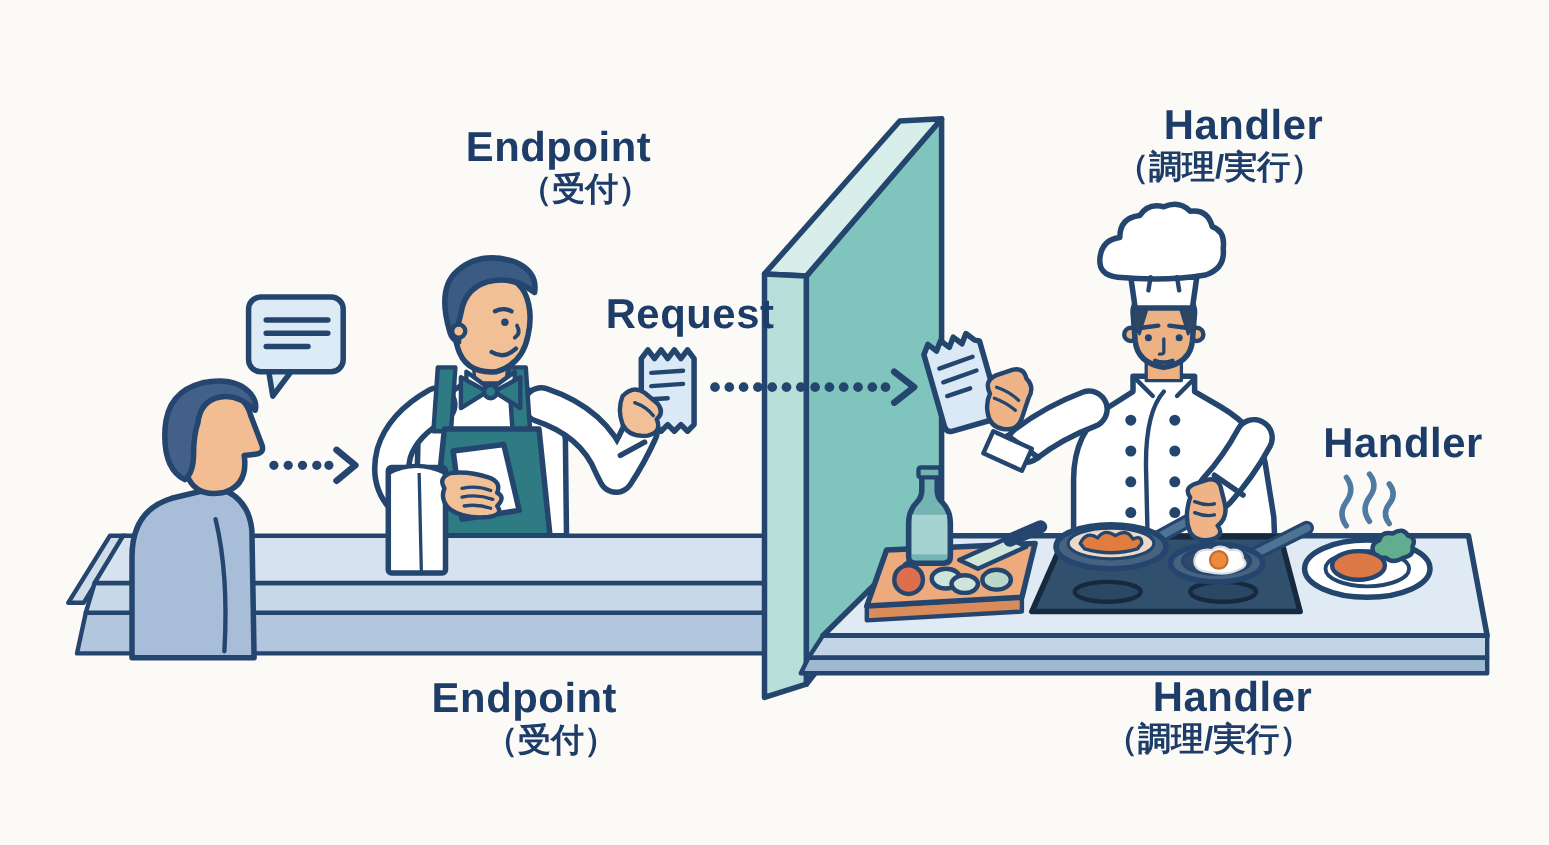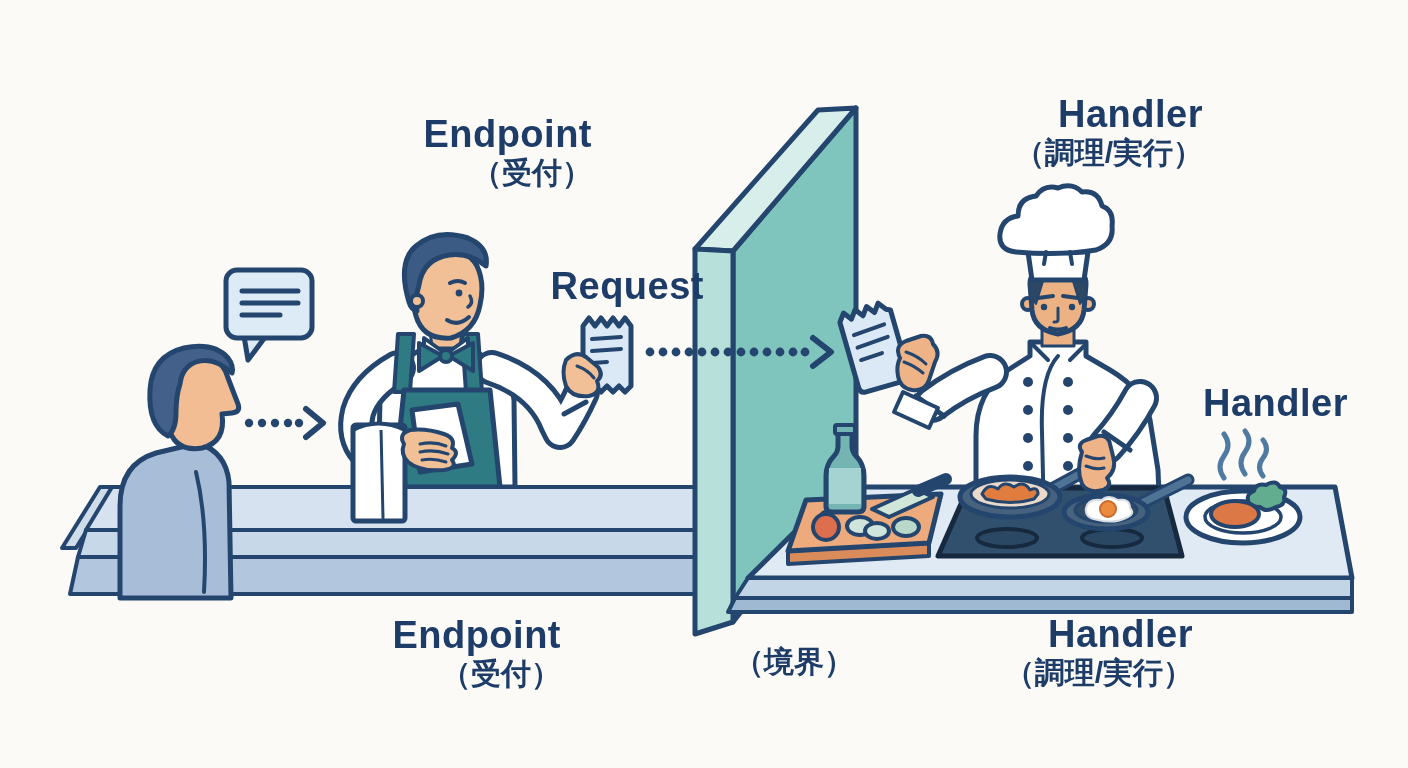--- a/index.html
+++ b/index.html
@@ -260,20 +260,19 @@
 <div class="label single" style="left:1148px;top:381px;width:200px;">
   <span class="en">Handler</span>
 </div>
 
 <div class="label" style="left:261px;top:613px;width:300px;">
   <span class="en">Endpoint</span>
   <span class="ja">（受付）</span>
 </div>
 
 <div class="label" style="left:554px;top:645px;width:300px;">
-  <span class="ja">（境界）</span>
 </div>
 
 <div class="label" style="left:893px;top:612px;width:300px;">
   <span class="en">Handler</span>
   <span class="ja">（調理/実行）</span>
 </div>
 </div>
 
 </body></html>

